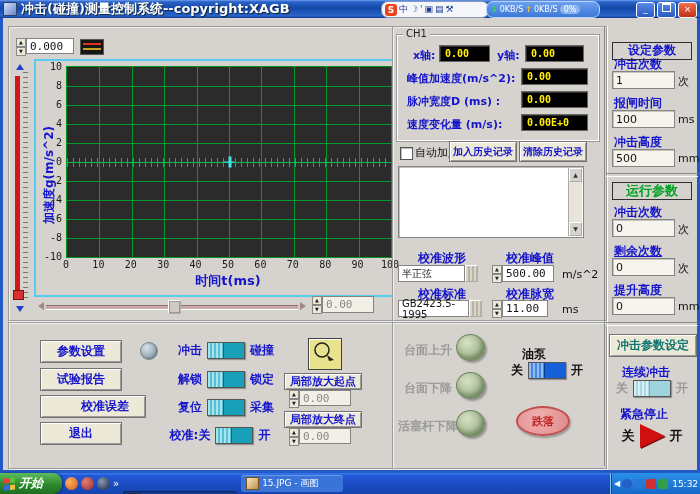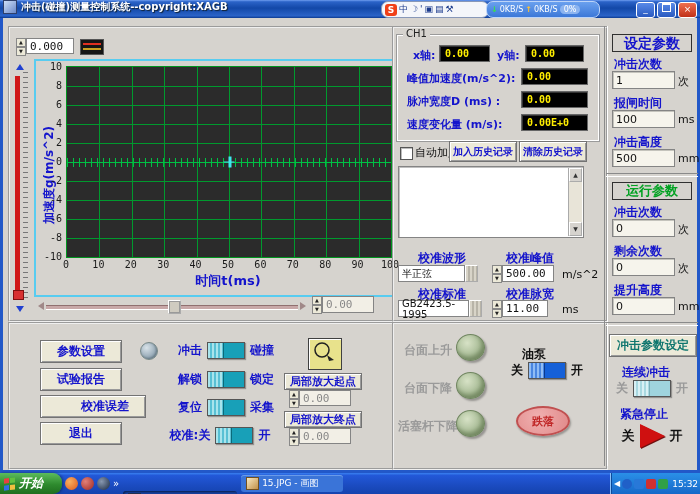--- a/index.html
+++ b/index.html
@@ -2,21 +2,21 @@
 <html><head>
 <meta charset="utf-8">
 <style>
   html,body{margin:0;padding:0;background:#555;}
   #desktop{position:relative;width:700px;height:494px;overflow:hidden;
     font-family:"DejaVu Sans","Liberation Sans",sans-serif;background:#d6d3ce;}
   .abs{position:absolute;}
   
   #titlebar{left:0;top:0;width:700px;height:18px;
     background:linear-gradient(180deg,#6f9ef0 0%,#2b63c8 10%,#1348a8 45%,#2b63c8 88%,#0c3a90 100%);
-    color:#fff;font-size:10px;font-weight:bold;display:flex;}
+    color:#fff;font-size:13px;font-weight:bold;display:flex;align-items:center;}
   #win-icon{width:12px;height:12px;margin:0 4px 0 3px;background:linear-gradient(135deg,#cfe0f8,#6a88c8);
     border:1px solid #30406a;}
   #title-text{text-shadow:1px 1px 1px #123;white-space:nowrap;}
   .imebar{left:381px;top:1px;width:100px;height:15px;background:#f4f6fa;border:1px solid #8898b8;
     border-radius:7px;display:flex;align-items:center;gap:2px;padding:0 3px;}
   .ime-logo{width:12px;height:12px;border-radius:3px;background:#f04018;color:#fff;font-size:9px;
     font-weight:bold;text-align:center;line-height:12px;}
   .ime-ic{font-size:9px;color:#1a3a8c;line-height:13px;}
   .netpill{left:486px;top:1px;width:104px;height:15px;border:1px solid #bcd4f8;border-radius:7px;
     background:linear-gradient(#6aa0ee,#3c78d8);display:flex;align-items:center;font-size:8px;color:#fff;
@@ -401,21 +401,21 @@
         </div>
       <span style="font-size:12px;font-weight:bold;color:#111;">开</span>
     </div>
     <div class="ellipse-btn abs" style="left:122px;top:82px;width:50px;height:26px;">跌落</div>
   </div>
 
   <div class="abs" style="left:604px;top:26px;width:2px;height:440px;">
     <div class="vline-groove" style="height:100%;"></div>
   </div>
   <div class="abs" style="left:606px;top:26px;width:92px;height:440px;">
-    <div class="abs boxed label-blue" style="left:6px;top:8px;width:78px;height:16px;font-size:14px;line-height:16px;">设定参数</div>
+    <div class="abs boxed label-blue" style="left:6px;top:16px;width:78px;height:16px;font-size:12px;line-height:16px;font-family:Liberation Mono, monospace;">设定参数</div>
 
     <div class="abs label-blue" style="left:8px;top:30px;">冲击次数</div>
     <div class="field abs" style="left:6px;top:45px;width:58px;height:16px;">1</div>
     <div class="abs u-label" style="left:72px;top:48px;">次</div>
 
     <div class="abs label-blue" style="left:8px;top:69px;">报闸时间</div>
     <div class="field abs" style="left:6px;top:84px;width:58px;height:16px;">100</div>
     <div class="abs u-label" style="left:72px;top:87px;">ms</div>
 
     <div class="abs label-blue" style="left:8px;top:108px;">冲击高度</div>
@@ -423,21 +423,21 @@
     <div class="abs u-label" style="left:72px;top:126px;">mm</div>
 
     <div class="hr-groove abs" style="left:0;top:147px;width:92px;"></div>
 
     <div class="abs boxed label-green" style="left:6px;top:156px;width:78px;height:16px;line-height:16px;">运行参数</div>
 
     <div class="abs label-blue" style="left:8px;top:178px;">冲击次数</div>
     <div class="field abs" style="left:6px;top:193px;width:58px;height:16px;">0</div>
     <div class="abs u-label" style="left:72px;top:196px;">次</div>
 
-    <div class="abs label-blue" style="left:8px;top:217px;">剩余次数</div>
+    <div class="abs label-blue" style="left:8px;top:217px;text-decoration:underline;">剩余次数</div>
     <div class="field abs" style="left:6px;top:232px;width:58px;height:16px;">0</div>
     <div class="abs u-label" style="left:72px;top:235px;">次</div>
 
     <div class="abs label-blue" style="left:8px;top:256px;">提升高度</div>
     <div class="field abs" style="left:6px;top:271px;width:58px;height:16px;">0</div>
     <div class="abs u-label" style="left:72px;top:274px;">mm</div>
 
     <div class="hr-groove abs" style="left:0;top:296px;width:92px;"></div>
 
     <div class="btn3d abs" style="left:3px;top:308px;width:86px;height:21px;color:#0f766e;">冲击参数设定</div>

